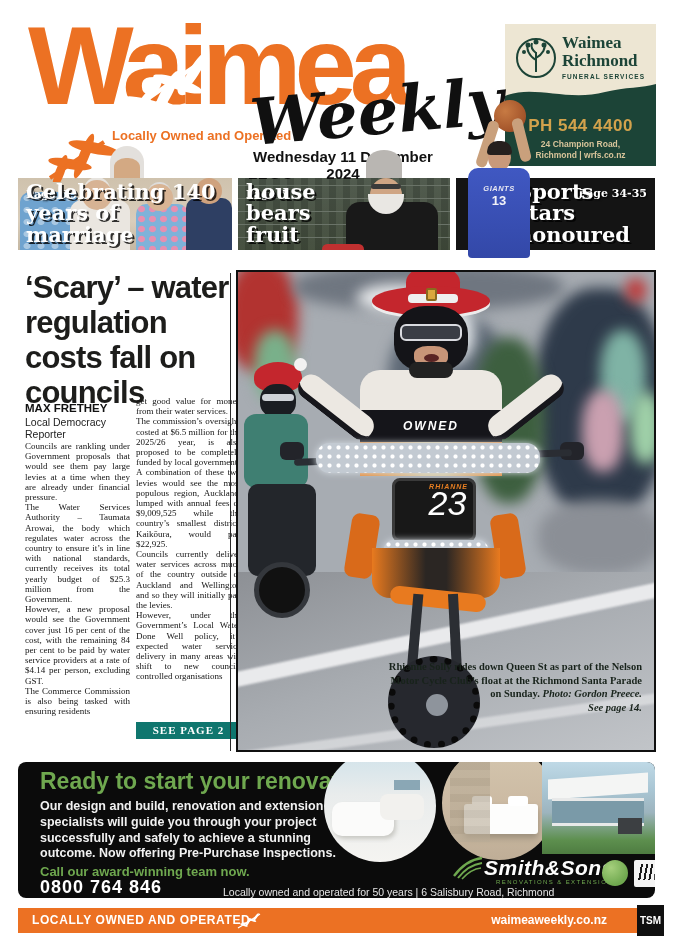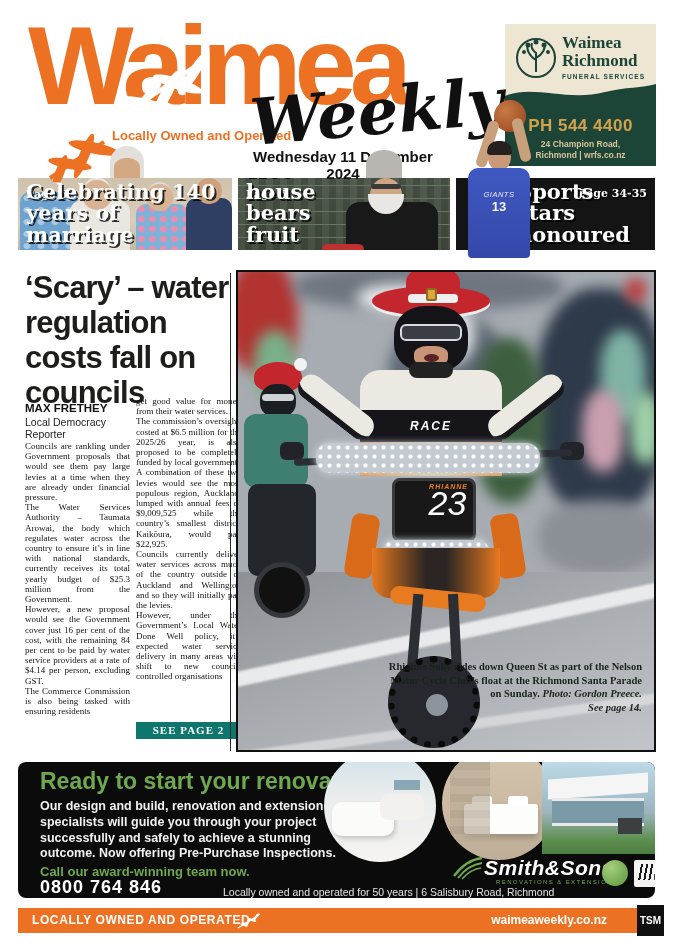--- a/index.html
+++ b/index.html
@@ -155,21 +155,21 @@
       </div>
     </div>
 
     <div class="bball">
       <div style="position:absolute;left:42px;top:0;width:32px;height:32px;border-radius:50%;background:radial-gradient(circle at 35% 35%,#c77a43,#93431f);"></div>
       <div style="position:absolute;left:30px;top:20px;width:11px;height:48px;background:#c9a07c;border-radius:5px;transform:rotate(18deg);"></div>
       <div style="position:absolute;left:64px;top:18px;width:11px;height:44px;background:#c9a07c;border-radius:5px;transform:rotate(-14deg);"></div>
       <div style="position:absolute;left:36px;top:44px;width:23px;height:27px;border-radius:50%;background:#c9997a;"></div>
       <div style="position:absolute;left:35px;top:41px;width:25px;height:14px;border-radius:12px 12px 4px 4px;background:#26201e;"></div>
       <div style="position:absolute;left:16px;top:68px;width:62px;height:90px;border-radius:10px 10px 4px 4px;background:linear-gradient(180deg,#4058c2,#3348a8);">
-        <div style="margin-top:22px;text-align:center;font-size:7.5px;font-style:italic;font-weight:normal;color:#e8e8f2;letter-spacing:.5px;">GIANTS</div>
+        <div style="margin-top:16px;text-align:center;font-size:7.5px;font-style:italic;font-weight:bold;color:#e8e8f2;letter-spacing:.5px;">GIANTS</div>
         <div style="text-align:center;font-size:13px;font-weight:bold;color:#f2f2f8;">13</div>
       </div>
     </div>
   </div>
 
   <div class="teaser t1">
     <div style="position:absolute;inset:0;background:linear-gradient(180deg,#cfc2ad 0%,#d9cdbb 60%,#c4b7a2 100%);"></div>
     <div style="position:absolute;left:2px;top:14px;width:58px;height:66px;background:#6fa3cf;border-radius:10px 10px 0 0;background-image:radial-gradient(#ffffff66 3px,transparent 4px);background-size:14px 12px;"></div>
     <div style="position:absolute;left:52px;top:22px;width:60px;height:58px;background:#eae6e0;border-radius:12px 12px 0 0;"></div>
     <div style="position:absolute;left:64px;top:2px;width:30px;height:30px;border-radius:50%;background:#d7b394;box-shadow:0 -5px 0 -2px #e6e3de;"></div>
@@ -260,21 +260,21 @@
       <div style="position:absolute;left:158px;top:10px;width:11px;height:13px;background:#d9a73e;border:2px solid #8a6a1e;border-radius:2px;z-index:3;"></div>
       <div style="position:absolute;left:104px;top:8px;width:118px;height:30px;background:#c4262d;border-radius:50%;box-shadow:0 3px 0 #ececec;"></div>
       <div style="position:absolute;left:126px;top:28px;width:74px;height:66px;background:#141418;border-radius:42%;"></div>
       <div style="position:absolute;left:132px;top:46px;width:62px;height:17px;background:#3a3d45;border:2px solid #d9dadf;border-radius:6px;"></div>
       <div style="position:absolute;left:146px;top:68px;width:34px;height:20px;background:#c89578;border-radius:40%;"></div>
       <div style="position:absolute;left:156px;top:76px;width:15px;height:8px;background:#5a2424;border-radius:50%;"></div>
 
       <div style="position:absolute;left:92px;top:92px;width:142px;height:118px;">
         <div style="position:absolute;inset:0 0 46% 0;background:#ece8e2;border-radius:20px 20px 0 0;"></div>
         <div style="position:absolute;left:0;top:40px;width:100%;height:32px;background:#15151a;">
-          <div style="text-align:center;line-height:32px;font-size:12px;font-weight:bold;font-style:italic;color:#fff;letter-spacing:2px;">RACE</div>
+          <div style="text-align:center;line-height:32px;font-size:12px;font-weight:bold;font-style:italic;color:#fff;letter-spacing:2px;">OWNED</div>
         </div>
         <div style="position:absolute;left:0;top:72px;width:100%;height:34px;background:linear-gradient(90deg,#e8882f,#d9c9a0 45%,#d9c9a0 60%,#e8882f);"></div>
         <div style="position:absolute;left:49px;top:-8px;width:44px;height:16px;background:#222;border-radius:8px;"></div>
       </div>
       <div style="position:absolute;left:24px;top:116px;width:88px;height:26px;background:#ece8e2;border-bottom:6px solid #17171c;border-radius:12px;transform:rotate(38deg);"></div>
       <div style="position:absolute;left:214px;top:116px;width:88px;height:26px;background:#ece8e2;border-bottom:6px solid #17171c;border-radius:12px;transform:rotate(-38deg);"></div>
       <div style="position:absolute;left:12px;top:164px;width:24px;height:18px;background:#23242a;border-radius:6px;"></div>
       <div style="position:absolute;left:292px;top:164px;width:24px;height:18px;background:#23242a;border-radius:6px;"></div>
       <div style="position:absolute;left:26px;top:176px;width:278px;height:7px;background:#2a2d33;border-radius:4px;transform:rotate(-2deg);"></div>
       <div class="tinsel" style="position:absolute;left:48px;top:165px;width:224px;height:30px;"></div>

